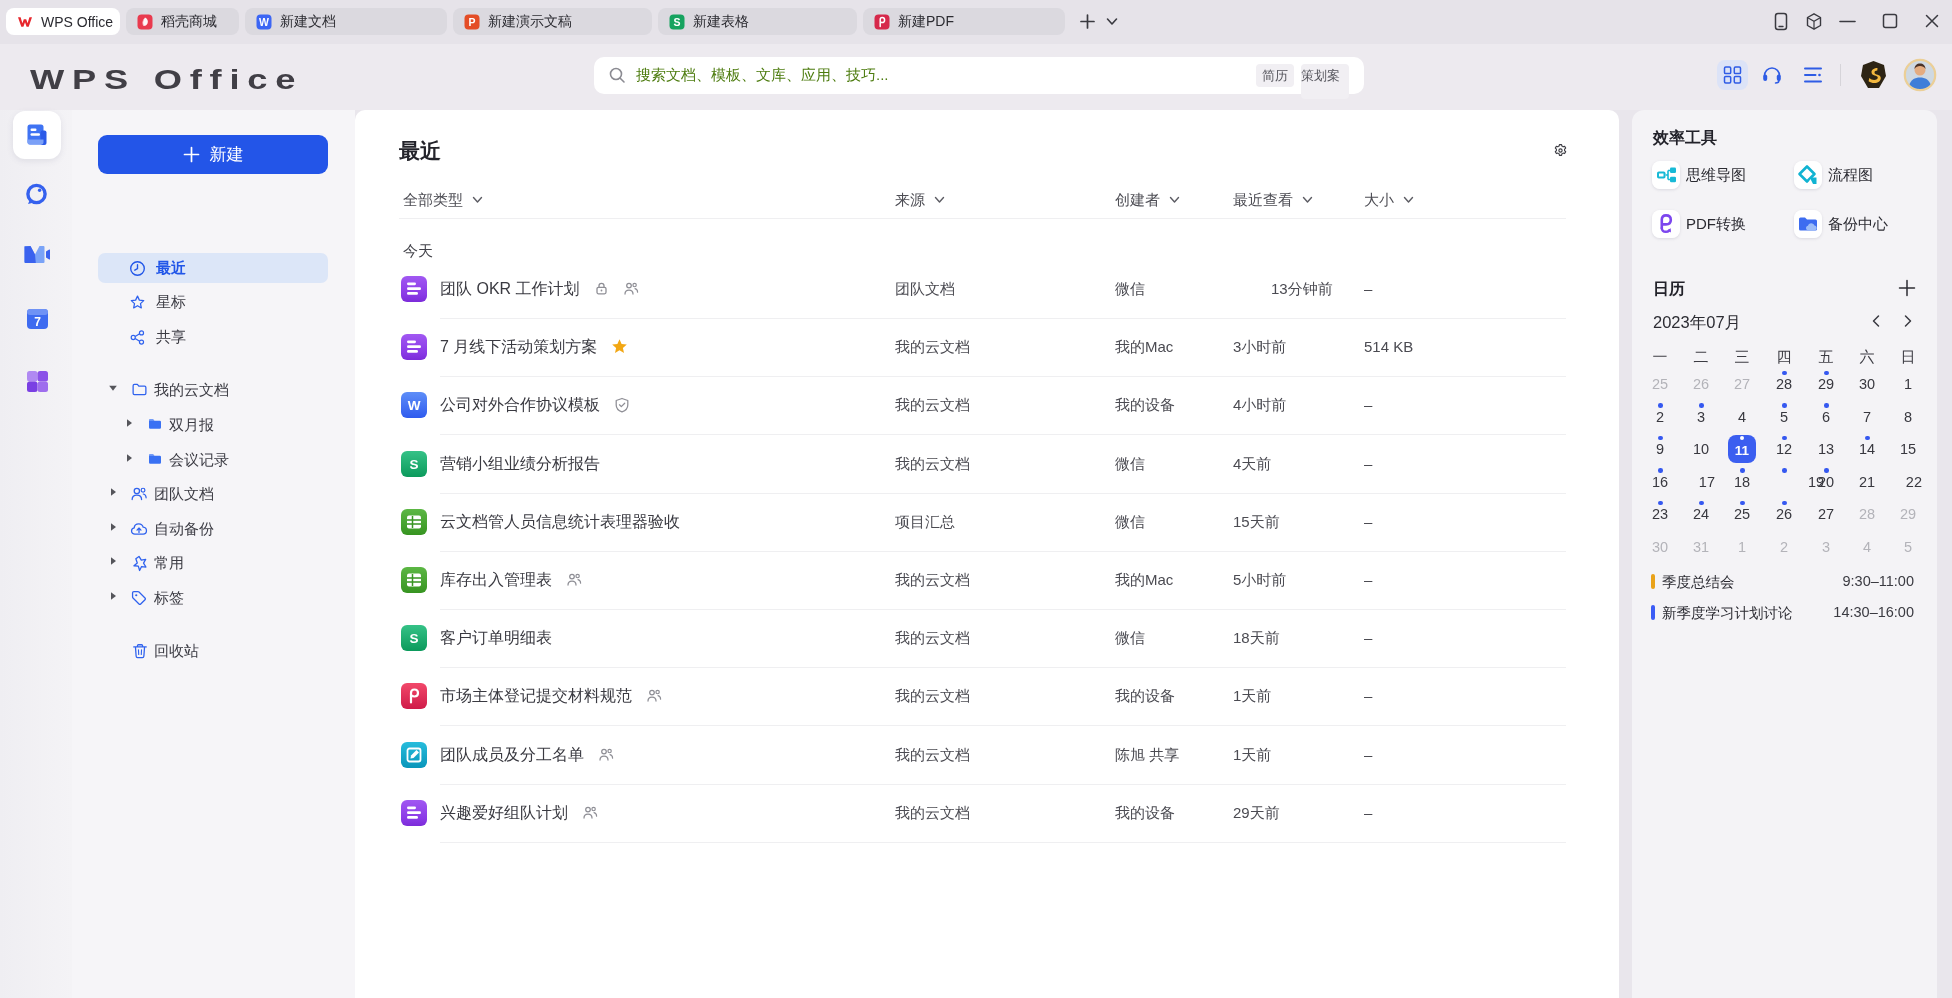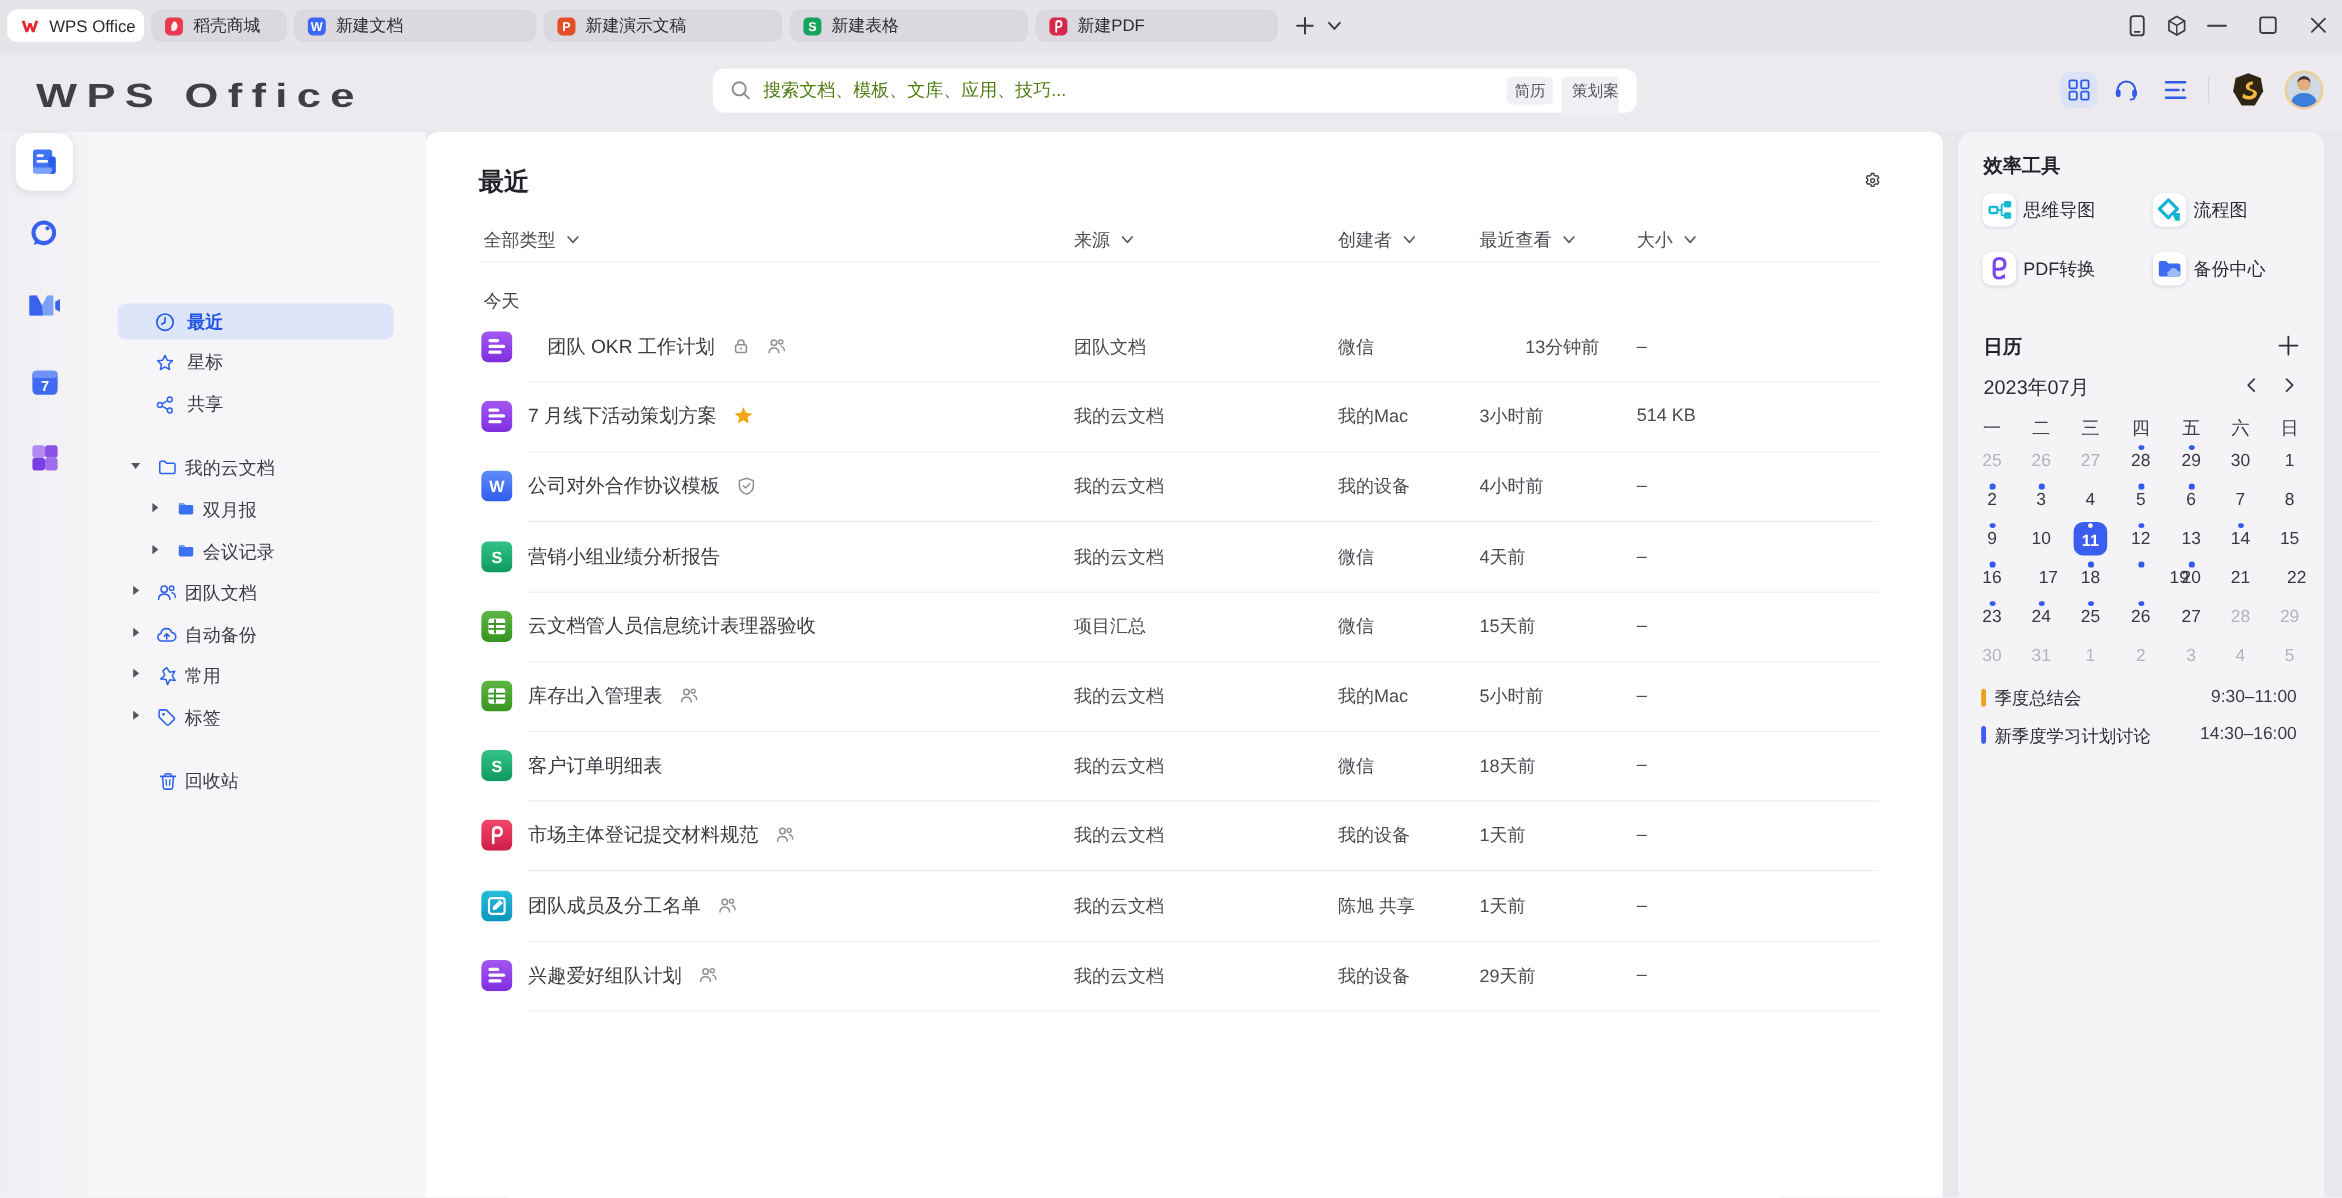--- a/index.html
+++ b/index.html
@@ -93,21 +93,21 @@
 </div>
 <div id="header">
   <div id="logo">WPS Office</div>
   <div id="searchbar">
     <svg class="abs" style="left:14px;top:9px;" width="19" height="19" viewBox="0 0 19 19">
         <circle cx="8" cy="8" r="5.5" stroke="#8b8b92" stroke-width="1.6" fill="none"></circle>
         <path d="M12.2 12.2 L16 16" stroke="#8b8b92" stroke-width="1.6" stroke-linecap="round"></path>
       </svg>
     <span class="abs" style="left:42px;top:9px;font-size:15px;color:#4d7c0f;">搜索文档、模板、文库、应用、技巧...</span>
     <span class="abs" style="left:662px;top:7px;width:38px;height:23px;background:#f1eff3;border-radius:4px;font-size:13px;color:#55555c;text-align:center;line-height:23px;">简历</span>
-    <span class="abs" style="left:707px;top:7px;width:48px;height:35px;background:#f1eff3;border-radius:4px;font-size:13px;color:#55555c;text-align:right;line-height:23px;">策划案</span>
+    <span class="abs" style="left:707px;top:7px;width:48px;height:35px;background:#f1eff3;border-radius:4px;font-size:13px;color:#55555c;text-align:left;line-height:23px;">策划案</span>
   </div>
   <div class="abs" style="left:1717px;top:16px;width:31px;height:30px;background:#dce3f7;border-radius:8px;">
     <svg class="abs" style="left:6px;top:5px;" width="19" height="20" viewBox="0 0 19 20">
         <rect x="1.5" y="2" width="6.2" height="6.6" rx="1.2" stroke="#2f5ce5" stroke-width="1.5" fill="none"></rect>
         <rect x="11.3" y="2" width="6.2" height="6.6" rx="1.2" stroke="#2f5ce5" stroke-width="1.5" fill="none"></rect>
         <rect x="1.5" y="11.4" width="6.2" height="6.6" rx="1.2" stroke="#2f5ce5" stroke-width="1.5" fill="none"></rect>
         <rect x="11.3" y="11.4" width="6.2" height="6.6" rx="1.2" stroke="#2f5ce5" stroke-width="1.5" fill="none"></rect>
       </svg>
   </div>
   <svg class="abs" style="left:1760px;top:19px;" width="24" height="24" viewBox="0 0 24 24">
@@ -160,20 +160,24 @@
       <text x="12.5" y="19.5" font-size="12" font-weight="bold" fill="#fff" text-anchor="middle" font-family="Liberation Sans,sans-serif">7</text>
     </svg>
   <svg class="abs" style="left:25px;top:259px;" width="25" height="25" viewBox="0 0 25 25">
       <rect x="2" y="2" width="10.5" height="10.5" rx="2.5" fill="#b089f2"></rect>
       <rect x="12.5" y="2" width="10.5" height="10.5" rx="2.5" fill="#8b52e8"></rect>
       <rect x="2" y="12.5" width="10.5" height="10.5" rx="2.5" fill="#7a3fe3"></rect>
       <rect x="12.5" y="12.5" width="10.5" height="10.5" rx="2.5" fill="#9e6ded"></rect>
     </svg>
 </div>
 <div id="sidebar">
+  <div class="abs" style="left:26px;top:25px;width:230px;height:39px;background:#2355e8;border-radius:9px;color:#fff;font-size:17px;text-align:center;line-height:39px;">
+    <svg style="vertical-align:-3px;margin-right:10px;" width="17" height="17" viewBox="0 0 17 17">
+        <path d="M8.5 1.5 V15.5 M1.5 8.5 H15.5" stroke="#fff" stroke-width="1.7" stroke-linecap="round"></path>
+      </svg>新建</div>
   <div class="abs" style="left:26px;top:143px;width:230px;height:30px;background:#dce6f8;border-radius:7px;"></div>
   <svg class="abs" style="left:57px;top:150px;" width="17" height="17" viewBox="0 0 20 20">
       <circle cx="10" cy="10" r="8" stroke="#2156e8" stroke-width="1.6" fill="none"></circle>
       <path d="M10 5.5 V10 L6.8 12" stroke="#2156e8" stroke-width="1.6" fill="none" stroke-linecap="round"></path>
     </svg>
   <span class="abs nav-t" style="left:84px;top:149px;color:#2156e8;font-weight:bold;">最近</span>
   <svg class="abs" style="left:57px;top:184px;" width="17" height="17" viewBox="0 0 20 20">
       <path d="M10 2.5 L12.2 7.2 L17.3 7.8 L13.5 11.3 L14.5 16.4 L10 13.8 L5.5 16.4 L6.5 11.3 L2.7 7.8 L7.8 7.2 Z" stroke="#2f62ee" stroke-width="1.5" fill="none" stroke-linejoin="round"></path>
     </svg>
   <span class="abs nav-t" style="left:84px;top:183px;">星标</span>
@@ -280,21 +284,21 @@
             <stop offset="0" stop-color="#a158f2"></stop>
             <stop offset="0.72" stop-color="#8a3ae6"></stop>
             <stop offset="1" stop-color="#7c2cd9"></stop>
           </linearGradient>
         </defs>
         <rect width="26" height="26" rx="6" fill="url(#gdoc)"></rect>
         <rect x="6" y="6.5" width="9" height="2.7" rx="1.35" fill="#fff"></rect>
         <rect x="6" y="11.3" width="14" height="2.7" rx="1.35" fill="#fff"></rect>
         <rect x="6" y="16.1" width="11" height="2.7" rx="1.35" fill="#fff"></rect>
       </svg></div>
-  <span class="abs fname" style="left:85px;top:169px;margin-left:16px;">团队 OKR 工作计划<svg width="15" height="15" viewBox="0 0 15 15" style="margin-left:14px;vertical-align:-2px;">
+  <span class="abs fname" style="left:85px;top:169px;">团队 OKR 工作计划<svg width="15" height="15" viewBox="0 0 15 15" style="margin-left:14px;vertical-align:-2px;">
         <rect x="3" y="6.3" width="9" height="6.5" rx="1.5" stroke="#8e8e95" stroke-width="1.3" fill="none"></rect>
         <path d="M5 6.3 V4.8 Q5 2.3 7.5 2.3 Q10 2.3 10 4.8 V6.3" stroke="#8e8e95" stroke-width="1.3" fill="none"></path>
         <circle cx="7.5" cy="9.5" r="0.9" fill="#8e8e95"></circle>
       </svg><svg width="16" height="15" viewBox="0 0 16 15" style="margin-left:14px;vertical-align:-2px;">
         <circle cx="6" cy="4.6" r="2.3" stroke="#8e8e95" stroke-width="1.25" fill="none"></circle>
         <path d="M2 13 C2 10.3 3.8 9 6 9 C8.2 9 10 10.3 10 13" stroke="#8e8e95" stroke-width="1.25" fill="none" stroke-linecap="round"></path>
         <circle cx="11.6" cy="4" r="1.7" stroke="#8e8e95" stroke-width="1.15" fill="none"></circle>
         <path d="M12 7.6 C13.7 8 14.6 9.4 14.6 11.2" stroke="#8e8e95" stroke-width="1.15" fill="none" stroke-linecap="round"></path>
       </svg></span>
   <span class="abs fcell" style="left:540px;top:170px;">团队文档</span>

